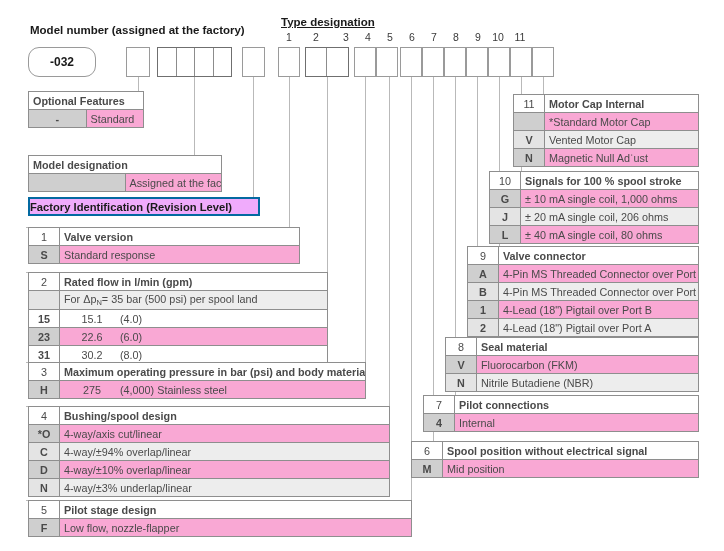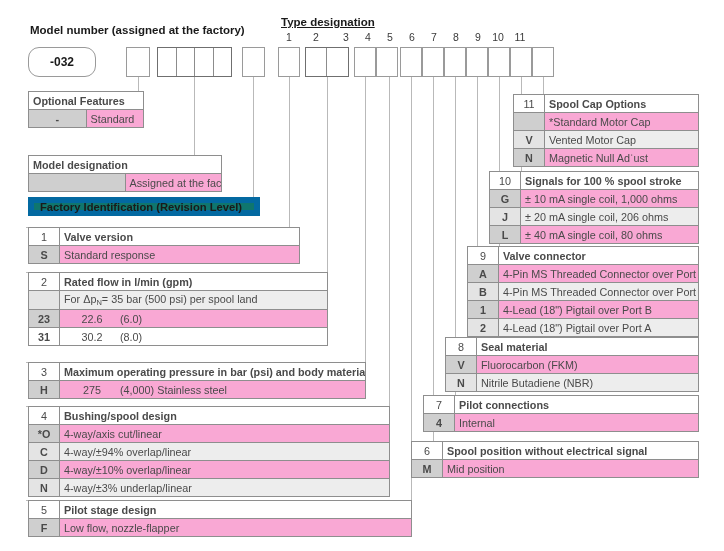--- a/index.html
+++ b/index.html
@@ -98,26 +98,25 @@
     border-bottom:none;
   }
   tr.shade td{background:#f9a8d4;}
   tr.shade td.key{background:#cfcfcf;}
   tr.light td{background:#ededed;}
   tr.light td.key{background:#e4e4e4;}
   tr.plainrow td{background:#ffffff;}
 
   
   .framebox{
-    border:6px solid #0369a1;
-    background:#0f766e;
+    border:2px solid #0369a1;
+    background:#f0abfc;
     box-sizing:border-box;
     display:flex;
     align-items:center;
-    padding-left:6px;
     font-weight:bold;
     font-size:11.2px;
     color:#1a1a1a;
   }
 
   
   .flowval{display:inline-block;width:56px;text-align:center;}
   .flowpar{display:inline-block;}
 
   sub{font-size:7.5px;vertical-align:baseline;position:relative;top:2px;}
@@ -255,20 +254,24 @@
 <table class="spec abs" style="left:28px;top:272px;width:300px;">
   <tbody>
       <tr>
     <td class="num">2</td>
     <td class="title">Rated flow in l/min (gpm)</td>
   </tr>
   <tr class="light">
     <td class="key"></td>
     <td><span>For Δp</span><sub>N</sub><span>= 35 bar (500 psi) per spool land</span></td>
   </tr>
+  <tr class="plainrow">
+    <td class="key">15</td>
+    <td><span class="flowval">15.1</span><span class="flowpar">(4.0)</span></td>
+  </tr>
   <tr class="shade">
     <td class="key">23</td>
     <td><span class="flowval">22.6</span><span class="flowpar">(6.0)</span></td>
   </tr>
   <tr class="plainrow">
     <td class="key">31</td>
     <td><span class="flowval">30.2</span><span class="flowpar">(8.0)</span></td>
   </tr>
 </tbody>
   </table>
@@ -321,21 +324,21 @@
     <td class="key">F</td>
     <td>Low flow, nozzle-flapper</td>
   </tr>
 </tbody>
   </table>
 
 <table class="spec abs" style="left:513px;top:94px;width:186px;">
   <tbody>
       <tr>
     <td class="num">11</td>
-    <td class="title">Spool Cap Options</td>
+    <td class="title">Motor Cap Internal</td>
   </tr>
   <tr class="shade">
     <td class="key"></td>
     <td>*Standard Motor Cap</td>
   </tr>
   <tr class="light">
     <td class="key">V</td>
     <td>Vented Motor Cap</td>
   </tr>
   <tr class="shade">

